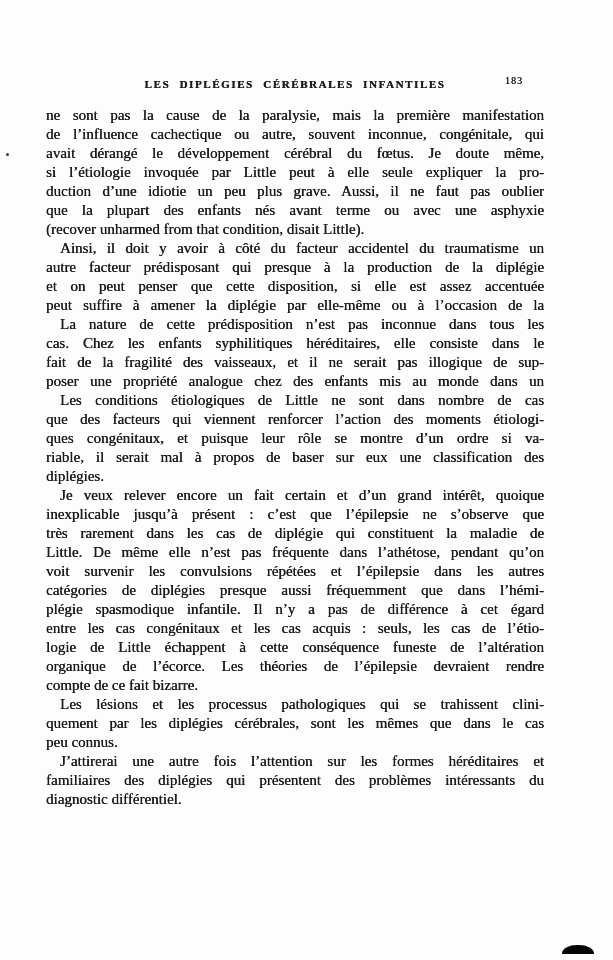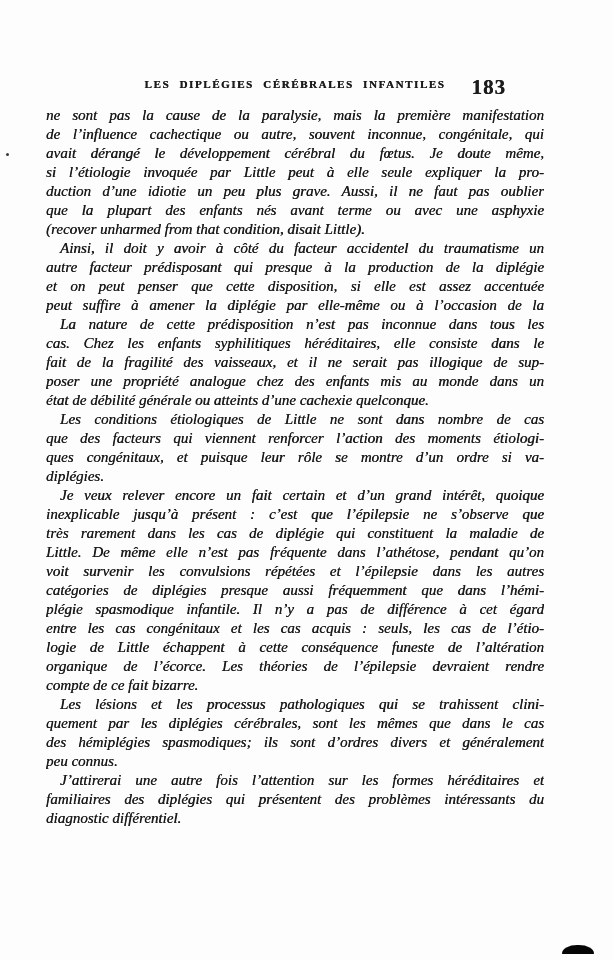--- a/index.html
+++ b/index.html
@@ -19,29 +19,29 @@
   }
   .running-title {
     position:absolute; left:0; right:0; top:0;
     text-align:center;
     font-size:11px; font-weight:bold;
     letter-spacing:1.6px; word-spacing:5px;
     text-shadow:0.3px 0 0 currentColor;
     white-space:nowrap;
   }
   .folio {
-    position:absolute; right:38px; top:-3px;
-    font-size:21px; font-weight:bold; letter-spacing:1px;
+    position:absolute; right:21px; top:-3px;
+    font-size:10px; font-weight:normal; letter-spacing:1px;
     text-shadow:0.2px 0 0 currentColor;
   }
   
   .body-text {
     position:absolute; top:106px; left:46px; width:498px;
   }
-  .paragraph { margin:0; padding:0;font-style:italic; }
+  .paragraph { margin:0; padding:0; }
   .line {
     height:19px; line-height:19px;
     font-size:15px;
     text-align:justify;
     overflow:hidden;
     white-space:normal;
     text-shadow:0.3px 0 0 currentColor;
   }
   .line::after { content:""; display:inline-block; width:100%; height:0; }
   .line.last::after { content:none; }
@@ -82,45 +82,44 @@
         <div class="line indent">Ainsi, il doit y avoir à côté du facteur accidentel du traumatisme un</div>
         <div class="line">autre facteur prédisposant qui presque à la production de la diplégie</div>
         <div class="line">et on peut penser que cette disposition, si elle est assez accentuée</div>
         <div class="line">peut suffire à amener la diplégie par elle-même ou à l’occasion de la</div>
       </div>
       <div class="paragraph">
         <div class="line indent">La nature de cette prédisposition n’est pas inconnue dans tous les</div>
         <div class="line">cas. Chez les enfants syphilitiques héréditaires, elle consiste dans le</div>
         <div class="line">fait de la fragilité des vaisseaux, et il ne serait pas illogique de sup-</div>
         <div class="line">poser une propriété analogue chez des enfants mis au monde dans un</div>
-        <div class="line last">état de débilité générale ou atteints d’une cachexie quelconque.</div>
       </div>
       <div class="paragraph">
         <div class="line indent">Les conditions étiologiques de Little ne sont dans nombre de cas</div>
         <div class="line">que des facteurs qui viennent renforcer l’action des moments étiologi-</div>
         <div class="line">ques congénitaux, et puisque leur rôle se montre d’un ordre si va-</div>
+        <div class="line">riable, il serait mal à propos de baser sur eux une classification des</div>
         <div class="line last">diplégies.</div>
       </div>
       <div class="paragraph">
         <div class="line indent">Je veux relever encore un fait certain et d’un grand intérêt, quoique</div>
         <div class="line">inexplicable jusqu’à présent : c’est que l’épilepsie ne s’observe que</div>
         <div class="line">très rarement dans les cas de diplégie qui constituent la maladie de</div>
         <div class="line">Little. De même elle n’est pas fréquente dans l’athétose, pendant qu’on</div>
         <div class="line">voit survenir les convulsions répétées et l’épilepsie dans les autres</div>
         <div class="line">catégories de diplégies presque aussi fréquemment que dans l’hémi-</div>
         <div class="line">plégie spasmodique infantile. Il n’y a pas de différence à cet égard</div>
         <div class="line">entre les cas congénitaux et les cas acquis : seuls, les cas de l’étio-</div>
         <div class="line">logie de Little échappent à cette conséquence funeste de l’altération</div>
         <div class="line">organique de l’écorce. Les théories de l’épilepsie devraient rendre</div>
         <div class="line last">compte de ce fait bizarre.</div>
       </div>
       <div class="paragraph">
         <div class="line indent">Les lésions et les processus pathologiques qui se trahissent clini-</div>
         <div class="line">quement par les diplégies cérébrales, sont les mêmes que dans le cas</div>
-        <div class="line">des hémiplégies spasmodiques; ils sont d’ordres divers et généralement</div>
         <div class="line last">peu connus.</div>
       </div>
       <div class="paragraph">
         <div class="line indent">J’attirerai une autre fois l’attention sur les formes héréditaires et</div>
         <div class="line">familiaires des diplégies qui présentent des problèmes intéressants du</div>
         <div class="line last">diagnostic différentiel.</div>
       </div>
     </div>
 
   <div class="margin-dot"></div>

